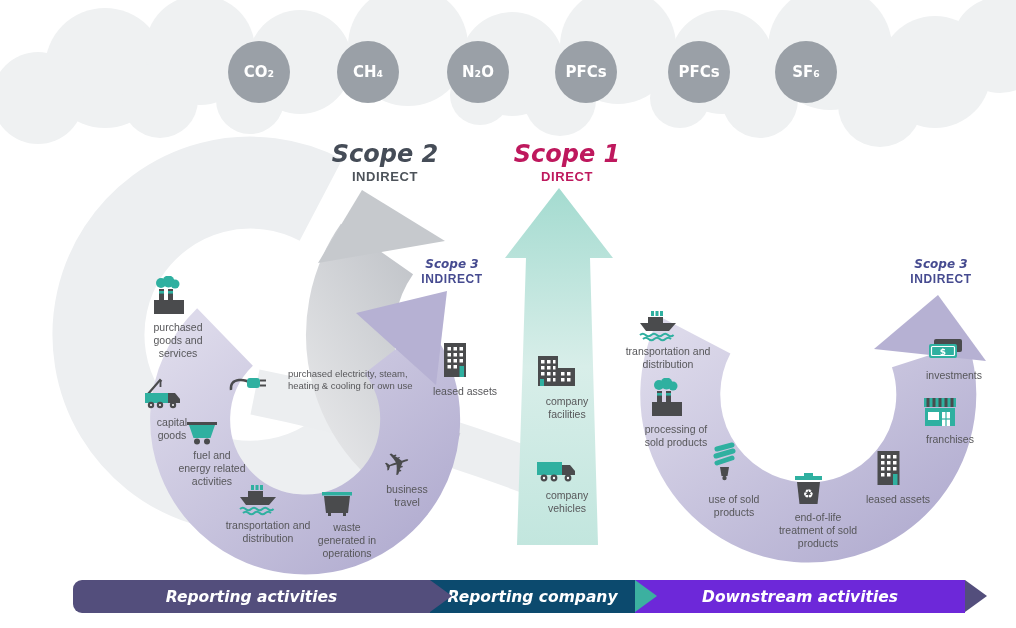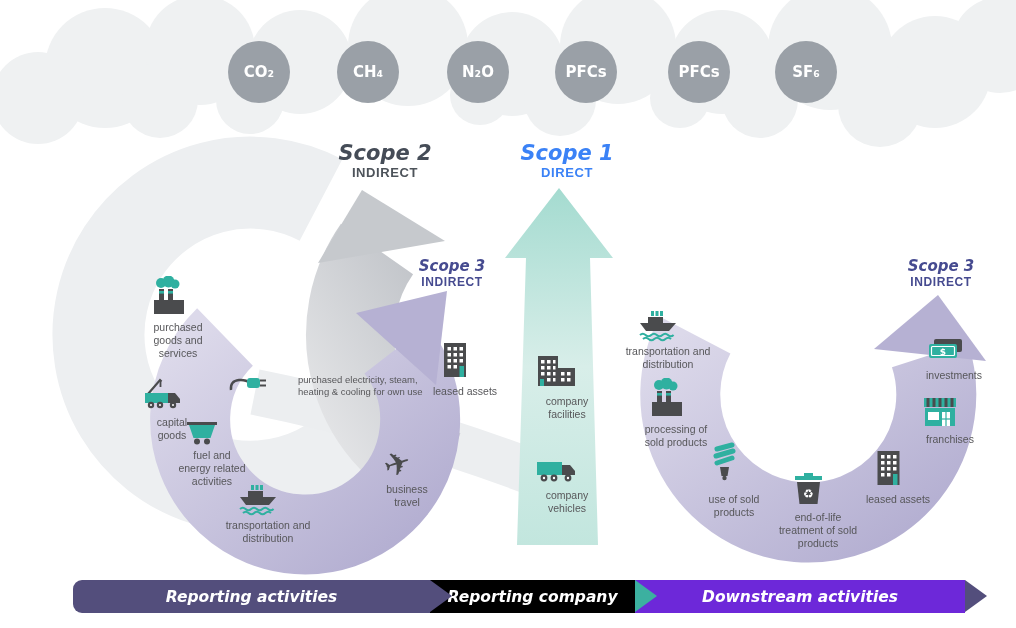--- a/index.html
+++ b/index.html
@@ -6,45 +6,45 @@
   .stage{position:relative;width:1016px;height:628px;background:#fff;overflow:hidden;
          font-family:"Liberation Sans",sans-serif;}
   svg.bg{position:absolute;left:0;top:0;}
   
   .gas{position:absolute;top:41px;width:62px;height:62px;border-radius:50%;
        background:#9aa0a7;color:#fff;display:flex;align-items:center;justify-content:center;
        font-weight:bold;font-size:15px;font-family:"DejaVu Sans",sans-serif;
        transform:translateX(-50%);}
   
   .scope{position:absolute;transform:translateX(-50%);text-align:center;line-height:1.15;}
-  .scope .t{font-style:italic;font-weight:bold;font-size:21px;font-family:"DejaVu Sans",sans-serif;}
+  .scope .t{font-style:italic;font-weight:bold;font-size:24px;font-family:"DejaVu Sans",sans-serif;}
   .scope .s{font-weight:bold;font-size:13px;letter-spacing:.6px;margin-top:1px;}
-  .scope.small .t{font-size:15px;}
+  .scope.small .t{font-size:12px;}
   .scope.small .s{font-size:12px;}
   .c-gray .t{color:#454c57}.c-gray .s{color:#4d535a}
-  .c-teal .t,.c-teal .s{color:#3b82f6}
+  .c-teal .t,.c-teal .s{color:#be185d}
   .c-purp .t,.c-purp .s{color:#464b90}
   
   .item{position:absolute;display:flex;flex-direction:column;align-items:center;
         transform:translateX(-50%);}
   .item svg{display:block;}
   .lbl{font-size:10.5px;color:#57575a;text-align:center;line-height:1.22;margin-top:3px;margin-left:20px;}
   .plane-glyph{font-size:32px;color:#4a4b4d;transform:rotate(-18deg);line-height:1;}
   
-  .elec{position:absolute;display:flex;align-items:flex-end;gap:10px;}
+  .elec{position:absolute;display:flex;align-items:center;gap:0;}
   .elec .lbl{text-align:left;margin-top:0;font-size:9.5px;line-height:1.25;}
   
   .bar-seg{position:absolute;top:580px;height:33px;color:#fff;font-weight:bold;
            font-style:italic;font-size:15.5px;display:flex;align-items:center;
            justify-content:center;font-family:"DejaVu Sans",sans-serif;}
   .bar-seg .tip{position:absolute;right:-22px;top:0;width:0;height:0;
            border-top:16.5px solid transparent;border-bottom:16.5px solid transparent;}
   #seg-down{left:635px;width:330px;background:#6d28d9;z-index:1;}
   #seg-down .tip{border-left:22px solid #534e7c;}
-  #seg-rep{left:430px;width:205px;background:#000000;z-index:2;}
+  #seg-rep{left:430px;width:205px;background:#0c4a6e;z-index:2;}
   #seg-rep .tip{border-left:22px solid #3cb0a0;}
   #seg-up{left:73px;width:357px;background:#534e7c;border-radius:9px 0 0 9px;z-index:3;}
   #seg-up .tip{border-left:22px solid #534e7c;}
 </style>
 </head>
 <body>
 
 <div class="stage">
 
   <svg class="bg" width="1016" height="628" viewBox="0 0 1016 628">
@@ -199,20 +199,29 @@
       <rect x="16" y="11" width="3" height="5" fill="#2fb0a0"></rect>
         <rect x="20.5" y="11" width="3" height="5" fill="#2fb0a0"></rect>
         <rect x="25" y="11" width="3" height="5" fill="#2fb0a0"></rect>
       <path d="M5 23 h36 l-7 8 H11 z" fill="#4a4b4d"></path>
       <path d="M5 35 q2.8 -2.6 5.6 0 t5.6 0 t5.6 0 t5.6 0 t5.6 0 t5.6 0" stroke="#2fb0a0" stroke-width="2" fill="none"></path>
       <path d="M8 39 q2.8 -2.6 5.6 0 t5.6 0 t5.6 0 t5.6 0 t5.6 0" stroke="#2fb0a0" stroke-width="2" fill="none"></path>
     </svg>
     <div class="lbl">transportation and distribution</div>
   </div>
 
+  <div class="item" style="left:337px;top:480px;width:92px">
+    <svg width="44" height="38" viewBox="0 0 44 38">
+      <rect x="7" y="12" width="30" height="3.5" fill="#2fb0a0"></rect>
+      <path d="M9 16 h26 l-2 17 h-22 z" fill="#4a4b4d"></path>
+      <rect x="13" y="33" width="3" height="3" fill="#4a4b4d"></rect>
+        <rect x="28" y="33" width="3" height="3" fill="#4a4b4d"></rect>
+    </svg>
+    <div class="lbl">waste generated in operations</div>
+  </div>
 
   <div class="item" style="left:397px;top:448px;width:66px">
     <div class="plane-glyph">✈</div>
     <div class="lbl">business travel</div>
   </div>
 
 
   <div class="item" style="left:455px;top:338px;width:92px">
     <svg width="44" height="44" viewBox="0 0 44 44">
       <rect x="11" y="5" width="22" height="34" fill="#4a4b4d"></rect>

